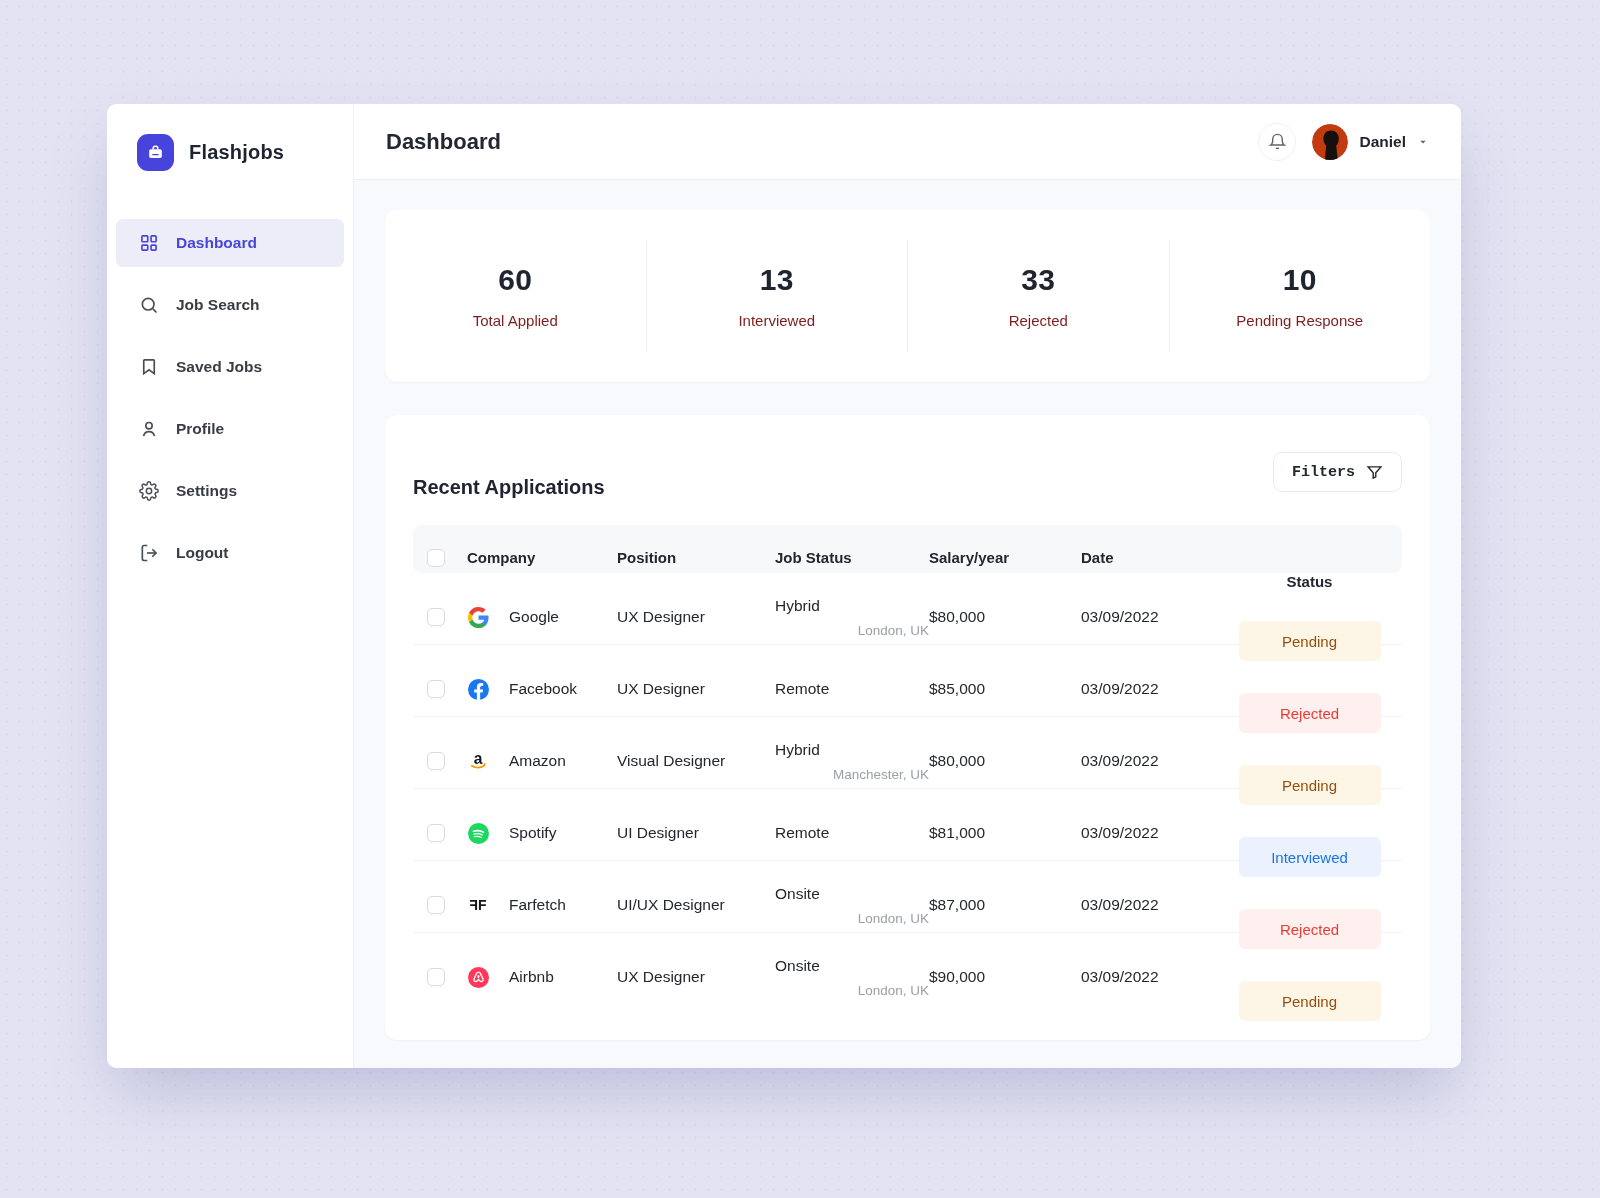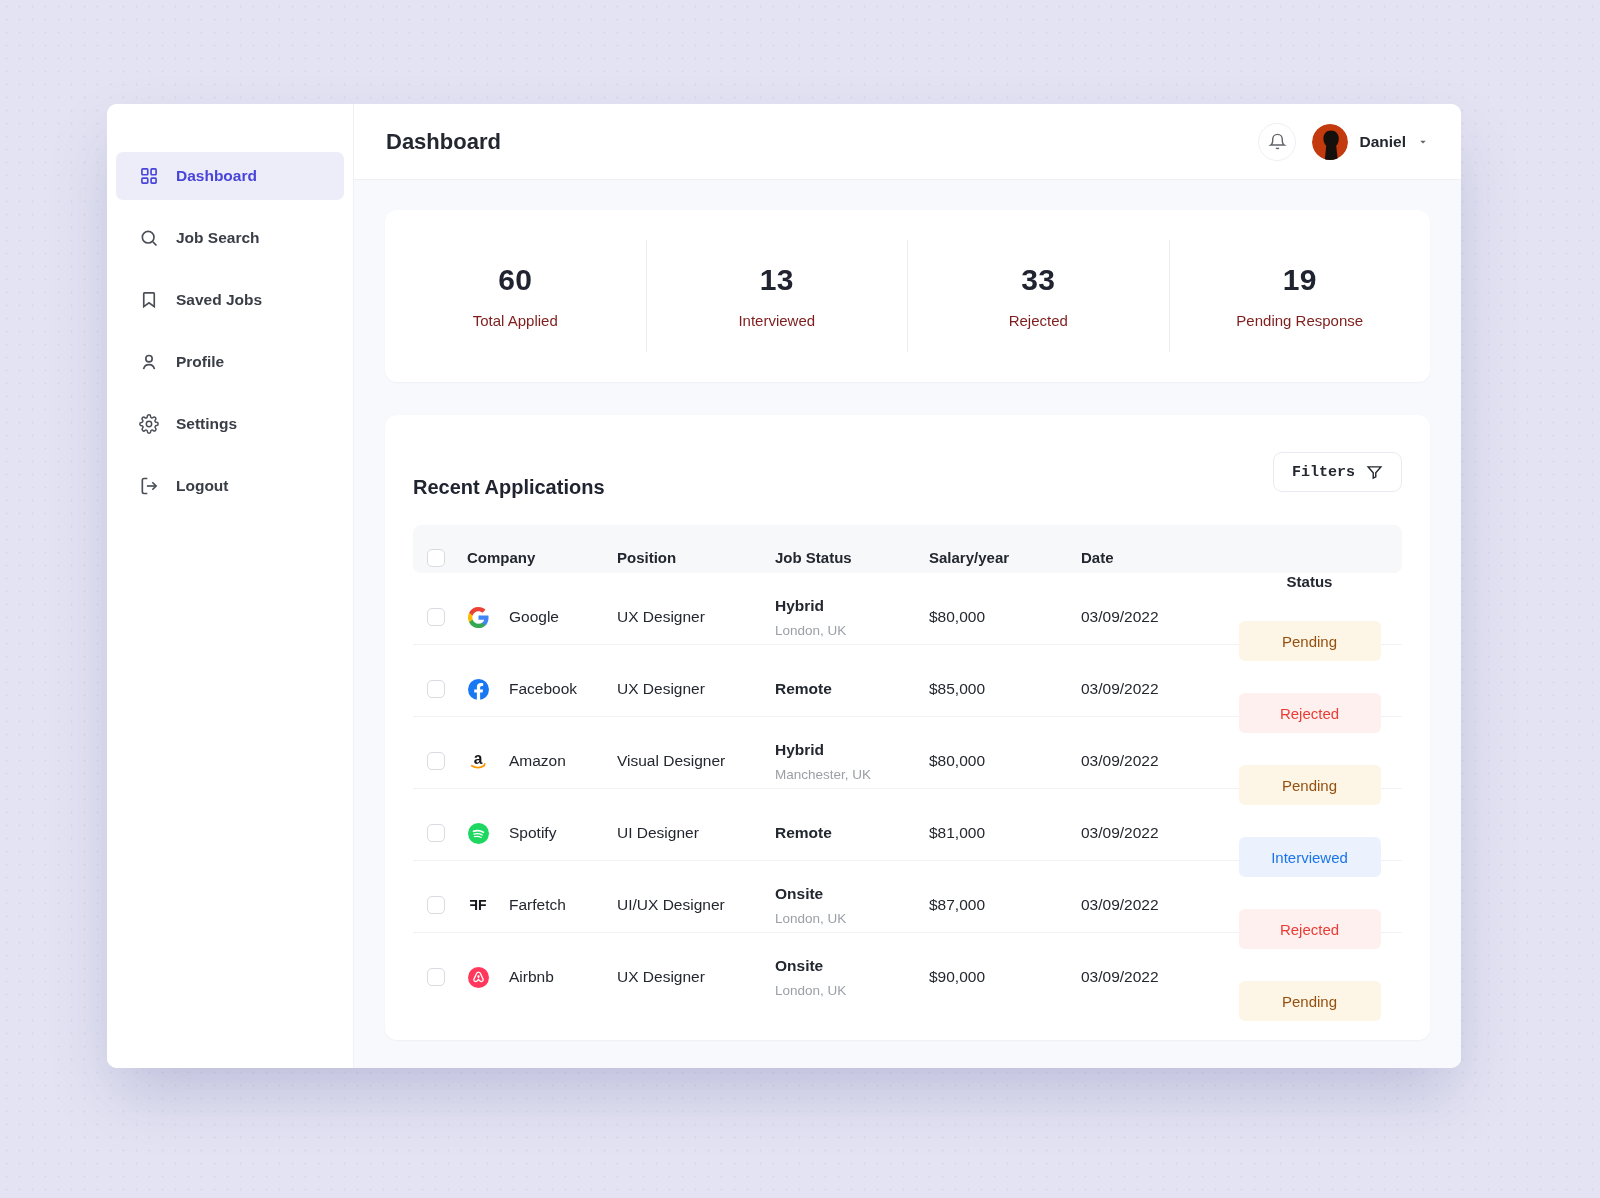--- a/index.html
+++ b/index.html
@@ -63,35 +63,47 @@
   .th-status, .td-status { display:flex; justify-content:center;margin-top:48px; }
   .checkbox { width:18px; height:18px; border:1.5px solid #D9DBE1; border-radius:5px; background:#fff;
     display:inline-block; cursor:pointer; }
   .trow { height:72px; border-bottom:1px solid #F1F2F5; font-size:15.5px; color:#23272F; }
   .trow:last-child { border-bottom:none; }
   .company-cell { display:flex; align-items:center; gap:20px; font-weight:500; }
   .company-logo { width:22px; height:22px; display:flex; align-items:center; justify-content:center; flex-shrink:0; }
   .company-logo > span { display:flex; align-items:center; justify-content:center; }
   .ff-wrap { font-weight:800; font-size:14px; letter-spacing:-1.5px; color:#15171B; }
   .ff-rev { display:inline-block; transform:scaleX(-1); }
-  .jobstatus-main { font-weight:700; }
-  .jobstatus-loc { font-size:13.5px; color:#9AA0A6; margin-top:8px; }
+  .jobstatus-main { font-weight:400; }
+  .jobstatus-loc { font-size:13.5px; color:#9AA0A6; margin-top:8px;text-align:right; }
   .jobstatus-loc:empty { display:none; }
   .badge { width:142px; height:40px; border-radius:6px; display:flex; align-items:center;
     justify-content:center; font-size:15px; font-weight:400; }
   .badge-pending { background:#FDF6E6; color:#95500F; }
   .badge-rejected { background:#FDF0EF; color:#E93C35; }
   .badge-interviewed { background:#EBF2FD; color:#1B74E8; }
 </style>
 </head>
 <body>
 
 <div class="app">
 
   <aside class="sidebar">
+    <div class="brand">
+      <span class="brand-logo">
+        <span style="display:flex">
+          <svg width="19" height="19" viewBox="0 0 24 24">
+              <rect x="4" y="8" width="16" height="11" rx="2.2" fill="#fff"></rect>
+              <path d="M9.2 8V6.3A2.3 2.3 0 0 1 11.5 4h1A2.3 2.3 0 0 1 14.8 6.3V8" fill="none" stroke="#fff" stroke-width="2"></path>
+              <line x1="8" y1="14.6" x2="16" y2="14.6" stroke="#4744DB" stroke-width="1.6"></line>
+            </svg>
+        </span>
+      </span>
+      <span class="brand-name">Flashjobs</span>
+    </div>
 
     <nav class="nav">
       <div class="nav-item active">
         <span class="nicon">
           <svg width="20" height="20" viewBox="0 0 24 24" fill="none" stroke="currentColor" stroke-width="2">
               <rect x="3.5" y="3.5" width="7" height="7" rx="1"></rect>
               <rect x="14.5" y="3.5" width="6" height="7" rx="1"></rect>
               <rect x="3.5" y="14.5" width="7" height="6" rx="1"></rect>
               <rect x="14.5" y="14.5" width="6" height="6" rx="1"></rect>
             </svg>
@@ -188,21 +200,21 @@
           <span class="stat-value">13</span>
           <span class="stat-label">Interviewed</span>
         </div>
         <div class="stat-divider"></div>
         <div class="stat">
           <span class="stat-value">33</span>
           <span class="stat-label">Rejected</span>
         </div>
         <div class="stat-divider"></div>
         <div class="stat">
-          <span class="stat-value">19</span>
+          <span class="stat-value">10</span>
           <span class="stat-label">Pending Response</span>
         </div>
       </section>
 
       <section class="table-card">
         <div class="table-top">
           <h2 class="section-title">Recent Applications</h2>
           <button class="filters-btn">
             <span>Filters</span>
             <span style="display:flex">

